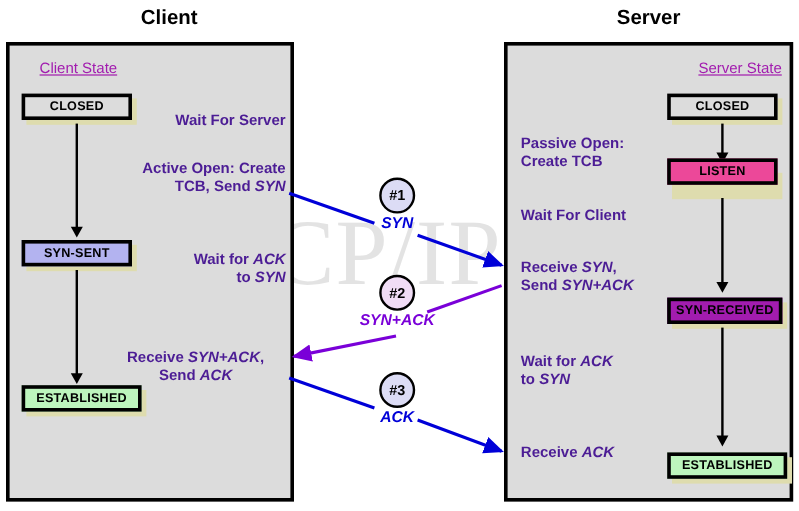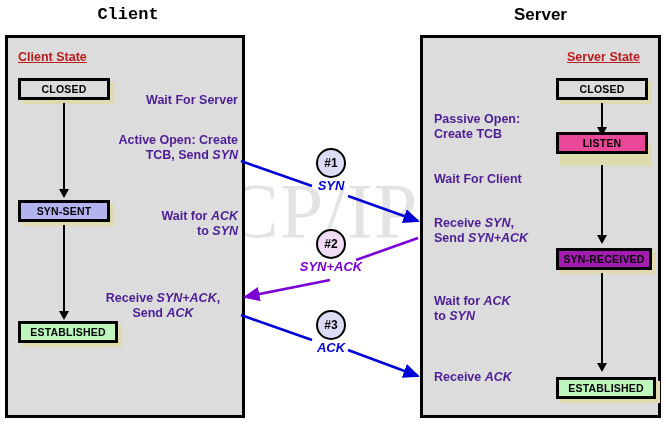--- a/index.html
+++ b/index.html
@@ -31,43 +31,44 @@
 
   
   .col-title{
     position:absolute;
     font-size:17px;
     font-weight:bold;
     color:#000;
     text-align:center;
     z-index:5;
   }
-  #client-title{left:8px;top:5px;width:240px;font-family:Liberation Mono, monospace;}
+  #client-title{left:21px;top:5px;width:240px;}
   #server-title{left:420px;top:5px;width:241px;}
 
   
   .panel{
     position:absolute;
     background:#dcdcdc;
     border:3px solid #000000;
     box-sizing:border-box;
     z-index:3;
   }
   #client-panel{left:5px;top:35px;width:240px;height:383px;}
   #server-panel{left:420px;top:35px;width:241px;height:383px;}
 
   
   .state-header{
     position:absolute;
     font-size:12.5px;
-    font-weight:bold;
-    color:#b91c1c;
+    font-weight:normal;
+    color:#a21caf;
     text-decoration:underline;
     white-space:nowrap;
     z-index:6;
+    margin-left:15px;
   }
 
   
   .state-box{
     position:absolute;
     box-sizing:border-box;
     border:3px solid #000;
     font-size:10.5px;
     font-weight:bold;
     color:#000;

